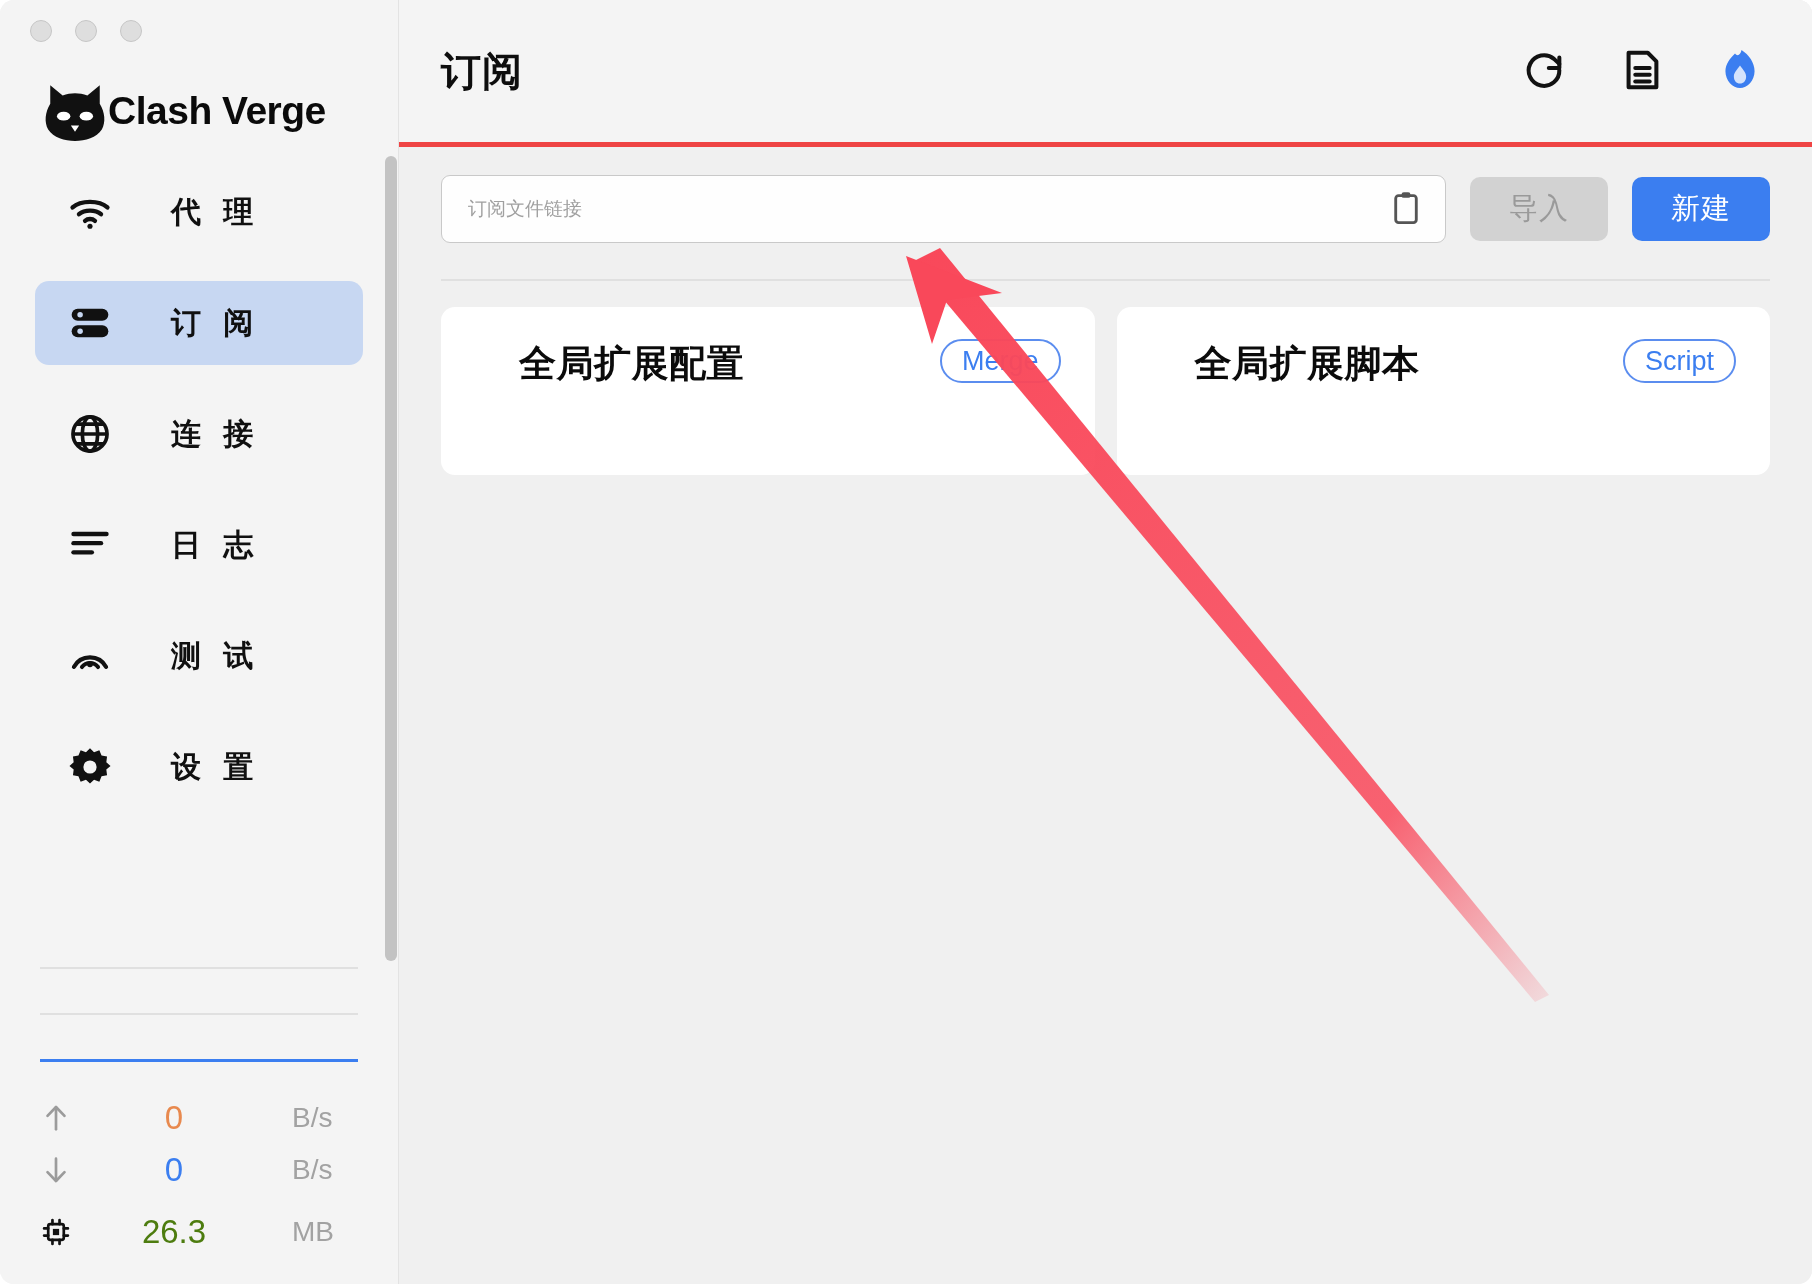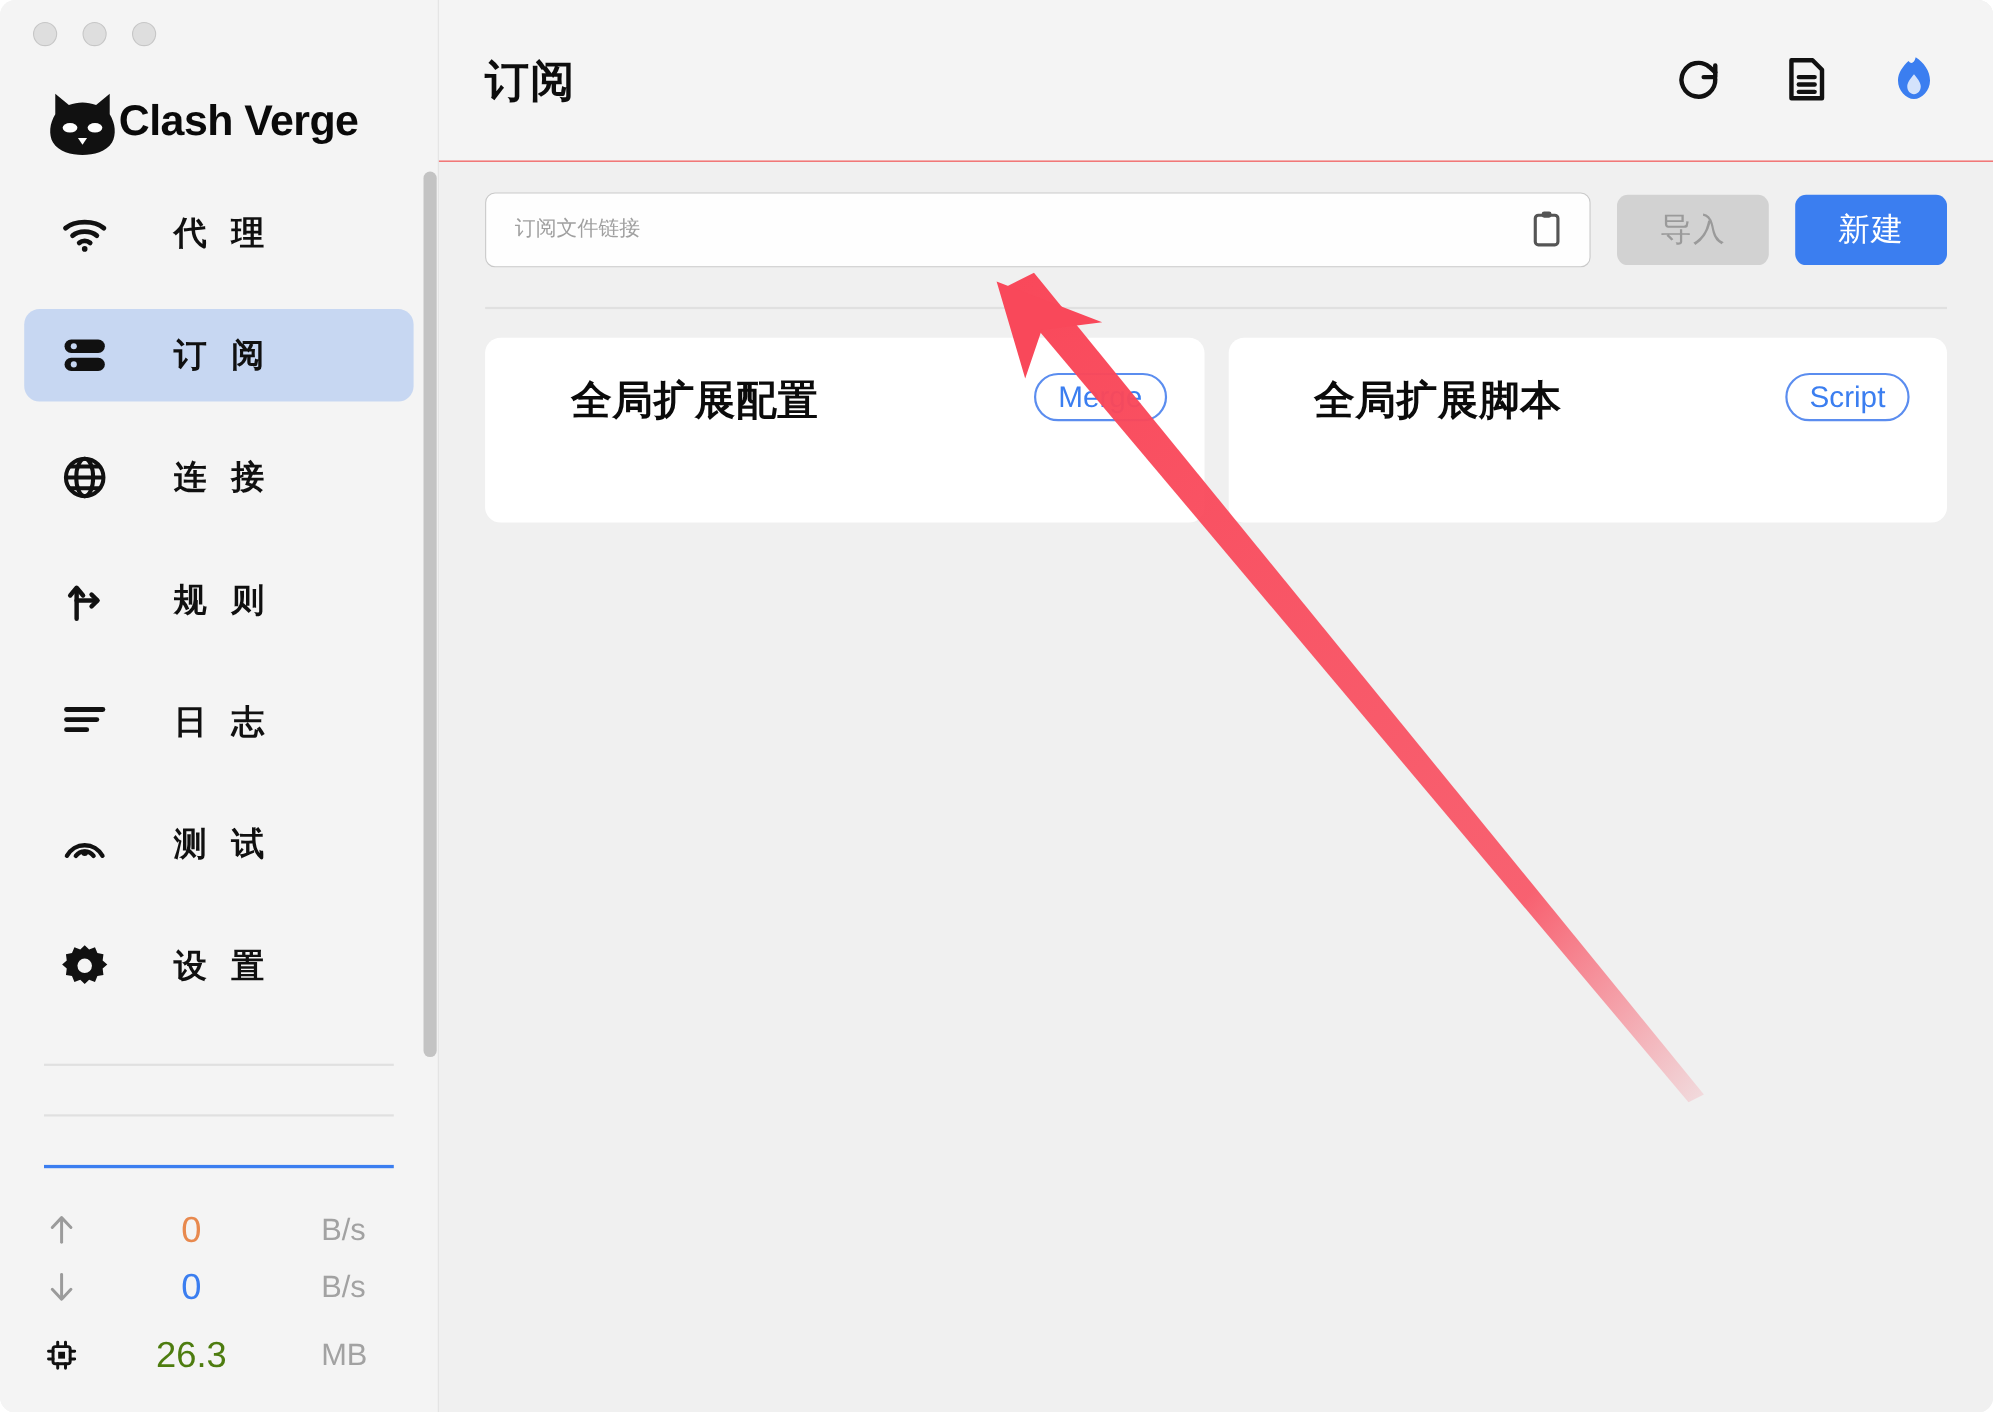--- a/index.html
+++ b/index.html
@@ -39,21 +39,21 @@
     display: flex; align-items: center; 
     padding: 22px 0 0 42px;
     height: 104px;
   }
   .brand-logo { width: 66px; height: 60px; flex: 0 0 66px; }
   .brand-title {
     font-size: 39px; font-weight: bold; color: #0a0a0a;
     letter-spacing: -0.5px; white-space: nowrap;
   }
 
-  .nav { margin-top: 18px; padding: 0 22px; }
+  .nav { margin-top: 18px; padding: 0 35px; }
   .nav-item {
     display: flex; align-items: center;
     height: 84px; border-radius: 14px;
     margin-bottom: 27px; padding-left: 32px;
     cursor: pointer;
   }
   .nav-item.active { background: #c7d7f2; }
   .nav-icon {
     width: 46px; height: 46px; flex: 0 0 46px;
     display: flex; align-items: center; justify-content: center;
@@ -100,21 +100,21 @@
     flex: 1 1 auto; height: 100%;
     background: #f0f0f0;
     display: flex; flex-direction: column;
     border-left: 1px solid #e3e3e3;
   }
   .topbar {
     height: 147px; flex: 0 0 147px;
     display: flex; align-items: center;
     padding: 0 46px 0 42px;
     background: #f4f4f4;
-    border-bottom: 1px solid #ef4444;
+    border-bottom: 5px solid #ef4444;
   }
   .page-title {
     font-size: 40px; font-weight: bold; color: #0d0d0d;
     letter-spacing: 1px;
   }
   .topbar-actions {
     margin-left: auto; display: flex; align-items: center; gap: 46px;
   }
   .icon-btn {
     width: 52px; height: 52px;
@@ -277,31 +277,20 @@
           <svg viewBox="0 0 24 24" width="44" height="44" fill="none" stroke="#111" stroke-width="2">
             <circle cx="12" cy="12" r="9.3"></circle>
             <ellipse cx="12" cy="12" rx="4.2" ry="9.3"></ellipse>
             <path d="M2.8 12 H21.2"></path>
             <path d="M4.4 6.6 H19.6 M4.4 17.4 H19.6"></path>
           </svg>
         </span>
         <span class="nav-label">连 接</span>
       </div>
 
-      <div class="nav-item">
-        <span class="nav-icon">
-          <svg viewBox="0 0 24 24" width="44" height="44" fill="none" stroke="#111" stroke-width="2.2" stroke-linecap="round" stroke-linejoin="round">
-            <path d="M8 21.5 V7"></path>
-            <path d="M4.8 10 L8 6.2 L11.2 10"></path>
-            <path d="M8 12.5 C8 12.5 11.5 12.5 14.5 12.5 H18"></path>
-            <path d="M15.4 9.6 L18.4 12.5 L15.4 15.4"></path>
-          </svg>
-        </span>
-        <span class="nav-label">规 则</span>
-      </div>
 
       <div class="nav-item">
         <span class="nav-icon">
           <svg viewBox="0 0 24 24" width="44" height="44" stroke="#111" stroke-width="2.4" stroke-linecap="round">
             <path d="M3 6 H21"></path>
             <path d="M3 11 H18"></path>
             <path d="M3 16 H13"></path>
           </svg>
         </span>
         <span class="nav-label">日 志</span>

